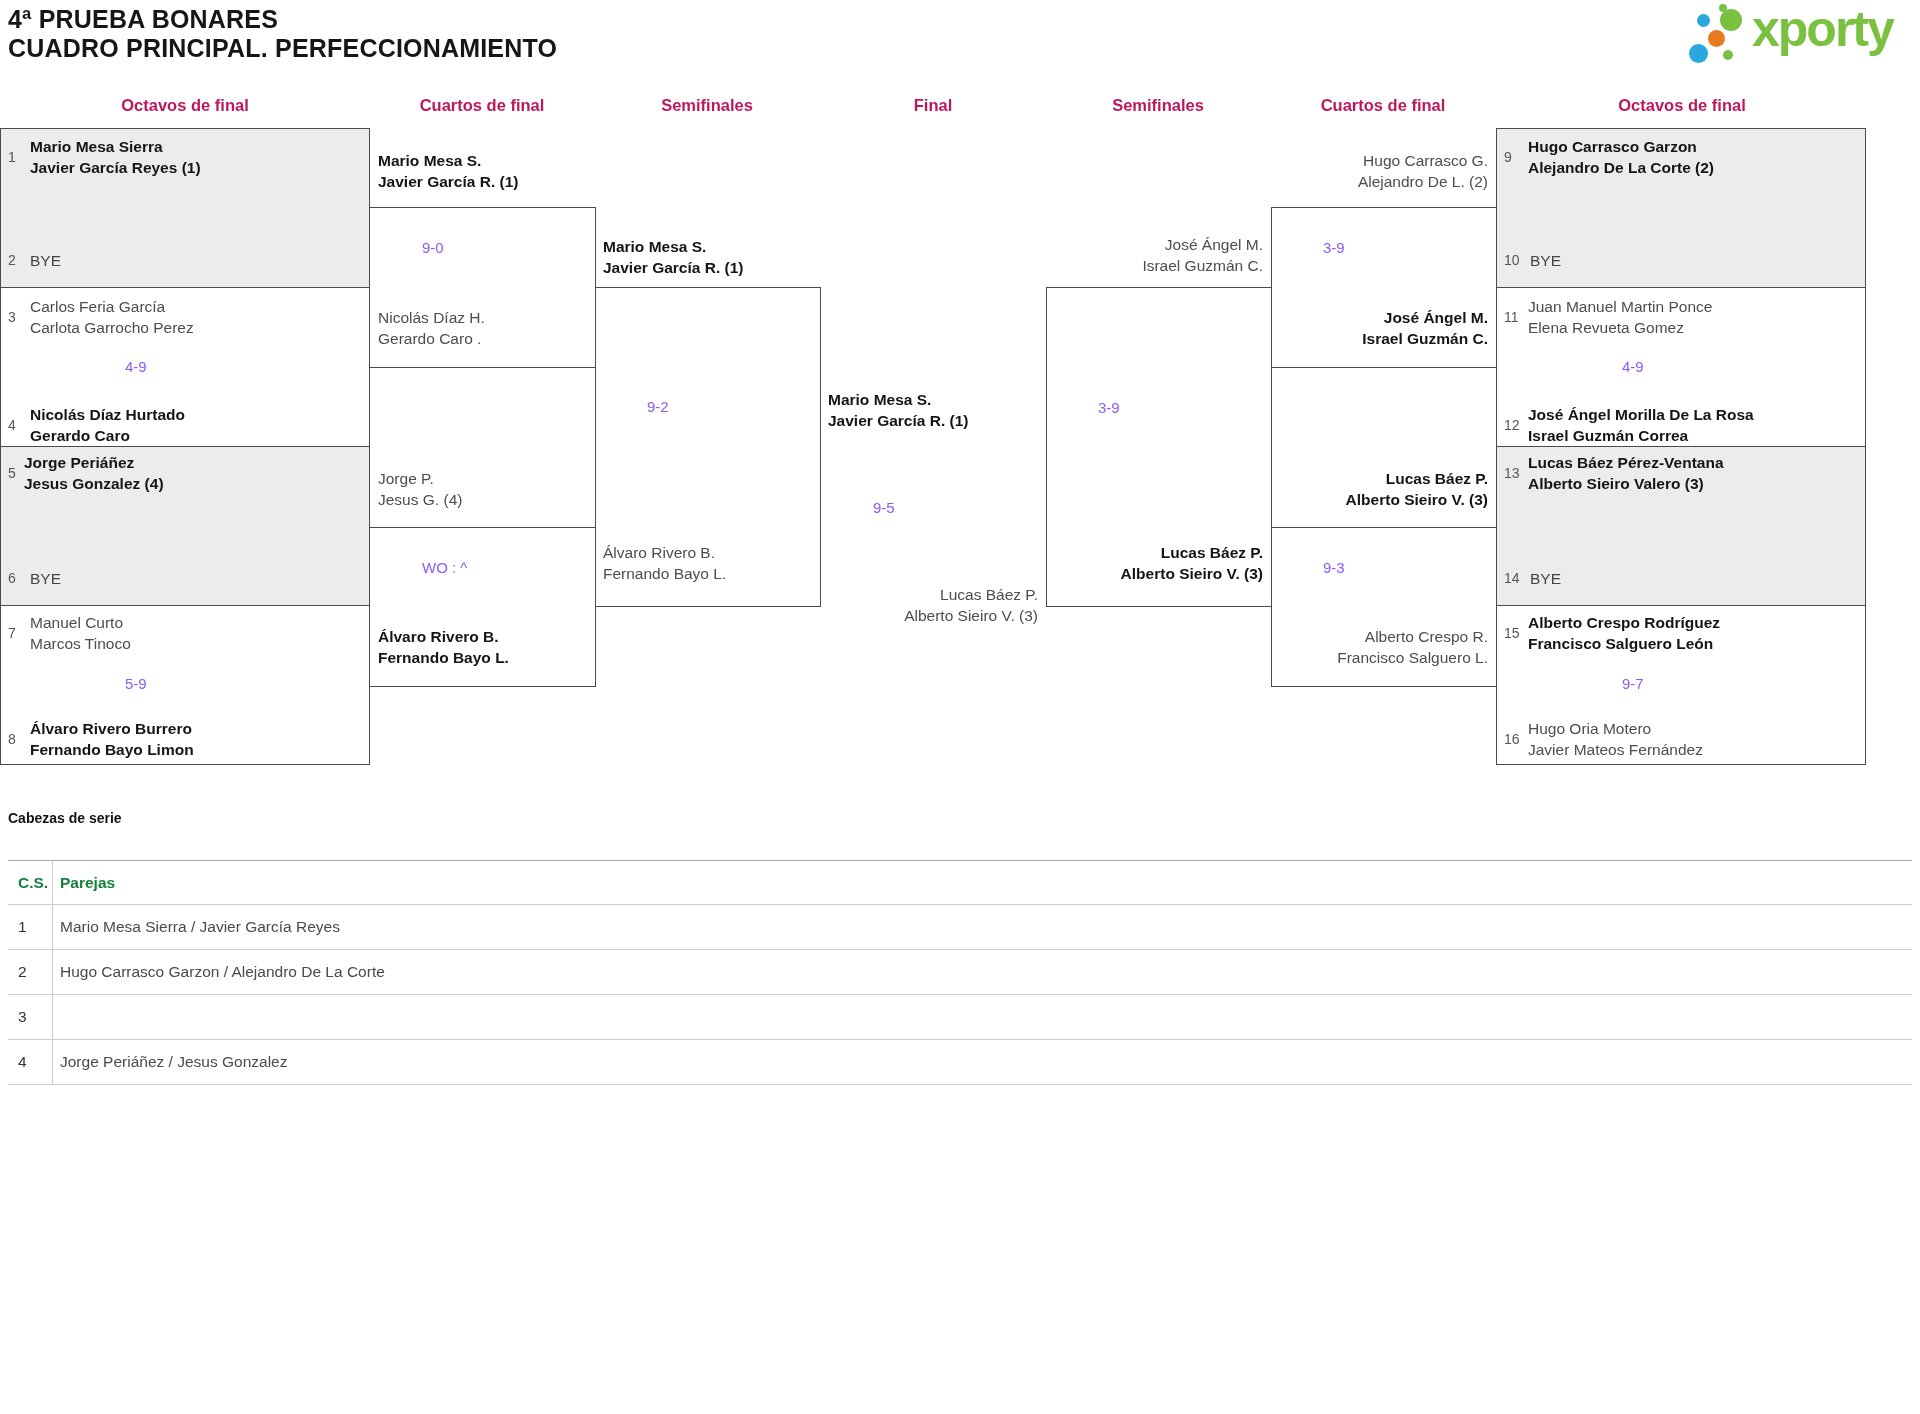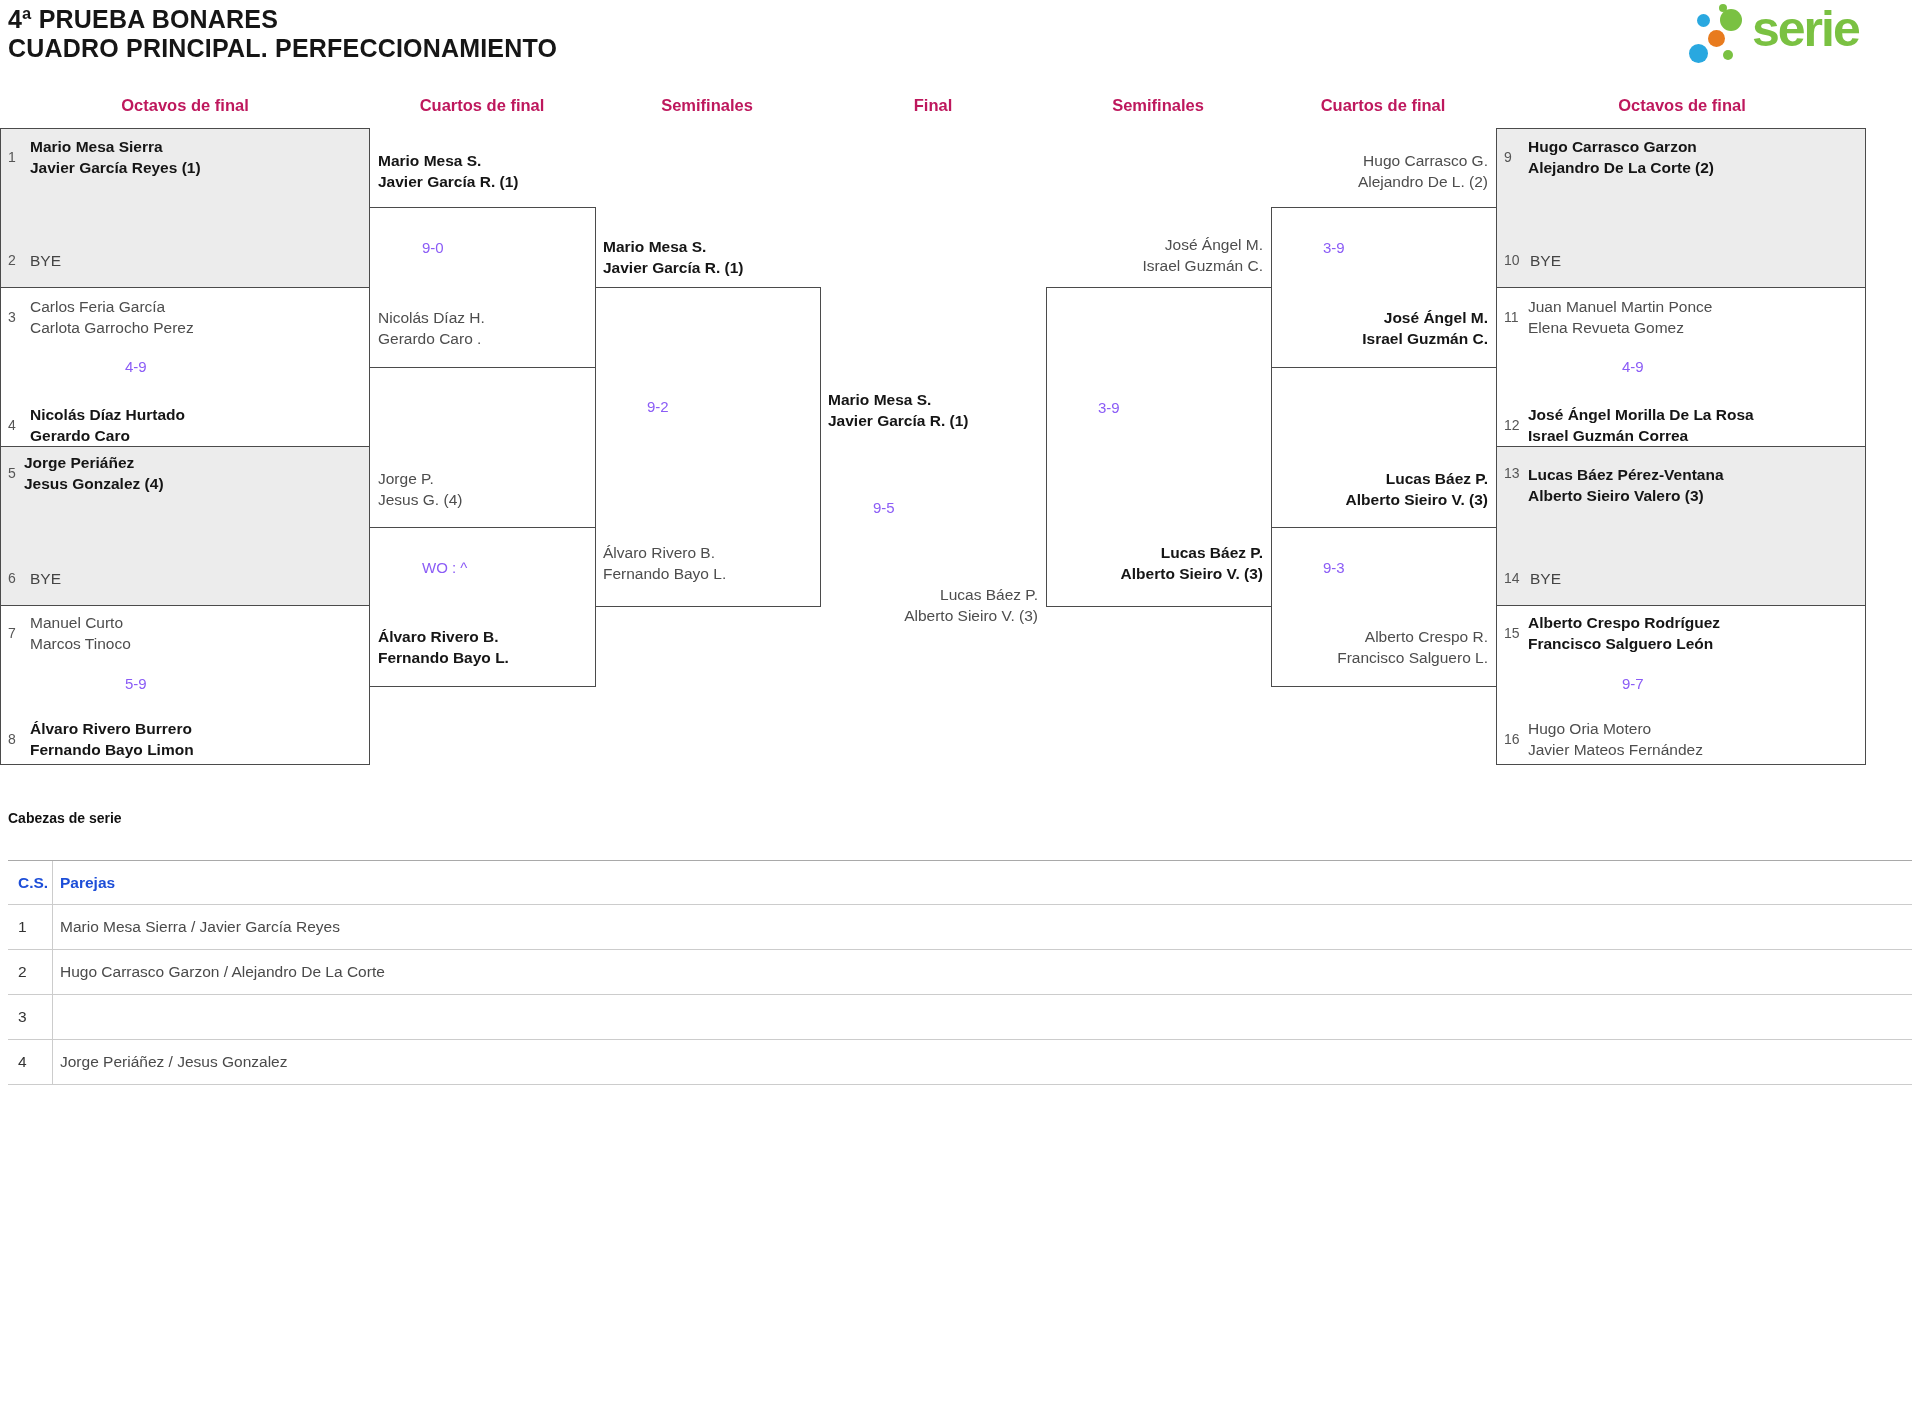--- a/index.html
+++ b/index.html
@@ -34,39 +34,39 @@
   .logo-text{position:absolute;left:64px;top:-2px;font-size:50px;font-weight:700;
              letter-spacing:-2px;color:#7ac142;}
 
   
   .seeds-title{position:absolute;left:8px;top:810px;font-size:14px;font-weight:700;color:#111;}
   .seed-table{position:absolute;left:8px;top:860px;width:1904px;border-top:1px solid #a9a9a9;}
   .seed-row{position:relative;height:45px;border-bottom:1px solid #ccc;box-sizing:border-box;}
   .seed-row.head{height:44px;font-weight:700;}
   .seed-row .cs{position:absolute;left:10px;top:0;line-height:44px;font-size:15.5px;color:#333;}
   .seed-row .pair{position:absolute;left:52px;top:0;line-height:44px;font-size:15.5px;color:#4a4a4a;}
-  .seed-row.head .cs,.seed-row.head .pair{color:#1d4ed8;line-height:43px;}
+  .seed-row.head .cs,.seed-row.head .pair{color:#15803d;line-height:43px;}
   .seed-divider{position:absolute;left:44px;top:0;bottom:0;width:1px;background:#ccc;}
 </style>
 </head>
 <body>
 
 <div class="stage">
 
   <div class="title-line" style="top:5px">4ª PRUEBA BONARES</div>
   <div class="title-line" style="top:34px">CUADRO PRINCIPAL. PERFECCIONAMIENTO</div>
 
   <div class="logo">
     <span class="dot green" style="left:31px;top:2px;width:8px;height:8px"></span>
     <span class="dot blue" style="left:9px;top:12px;width:13px;height:13px"></span>
     <span class="dot green" style="left:32px;top:7px;width:22px;height:22px"></span>
     <span class="dot orange" style="left:20px;top:28px;width:17px;height:17px"></span>
     <span class="dot blue" style="left:1px;top:42px;width:19px;height:19px"></span>
     <span class="dot green" style="left:35px;top:48px;width:10px;height:10px"></span>
-    <span class="logo-text">serie</span>
+    <span class="logo-text">xporty</span>
   </div>
 
   <div class="colhead" style="left:65px">Octavos de final</div>
   <div class="colhead" style="left:362px">Cuartos de final</div>
   <div class="colhead" style="left:587px">Semifinales</div>
   <div class="colhead" style="left:813px">Final</div>
   <div class="colhead" style="left:1038px">Semifinales</div>
   <div class="colhead" style="left:1263px">Cuartos de final</div>
   <div class="colhead" style="left:1562px">Octavos de final</div>
 
@@ -139,21 +139,21 @@
     <span class="line">Elena Revueta Gomez</span>
   </div>
   <div class="score" style="left:1622px;top:356px">4-9</div>
   <div class="num" style="left:1504px;top:415px">12</div>
   <div class="name bold" style="left:1528px;top:404px">
     <span class="line">José Ángel Morilla De La Rosa</span>
     <span class="line">Israel Guzmán Correa</span>
   </div>
 
   <div class="num" style="left:1504px;top:463px">13</div>
-  <div class="name bold" style="left:1528px;top:464px">
+  <div class="name bold" style="left:1528px;top:452px">
     <span class="line">Lucas Báez Pérez-Ventana</span>
     <span class="line">Alberto Sieiro Valero (3)</span>
   </div>
   <div class="num" style="left:1504px;top:568px">14</div>
   <div class="bye" style="left:1530px;top:568px">BYE</div>
 
   <div class="num" style="left:1504px;top:623px">15</div>
   <div class="name bold" style="left:1528px;top:612px">
     <span class="line">Alberto Crespo Rodríguez</span>
     <span class="line">Francisco Salguero León</span>

